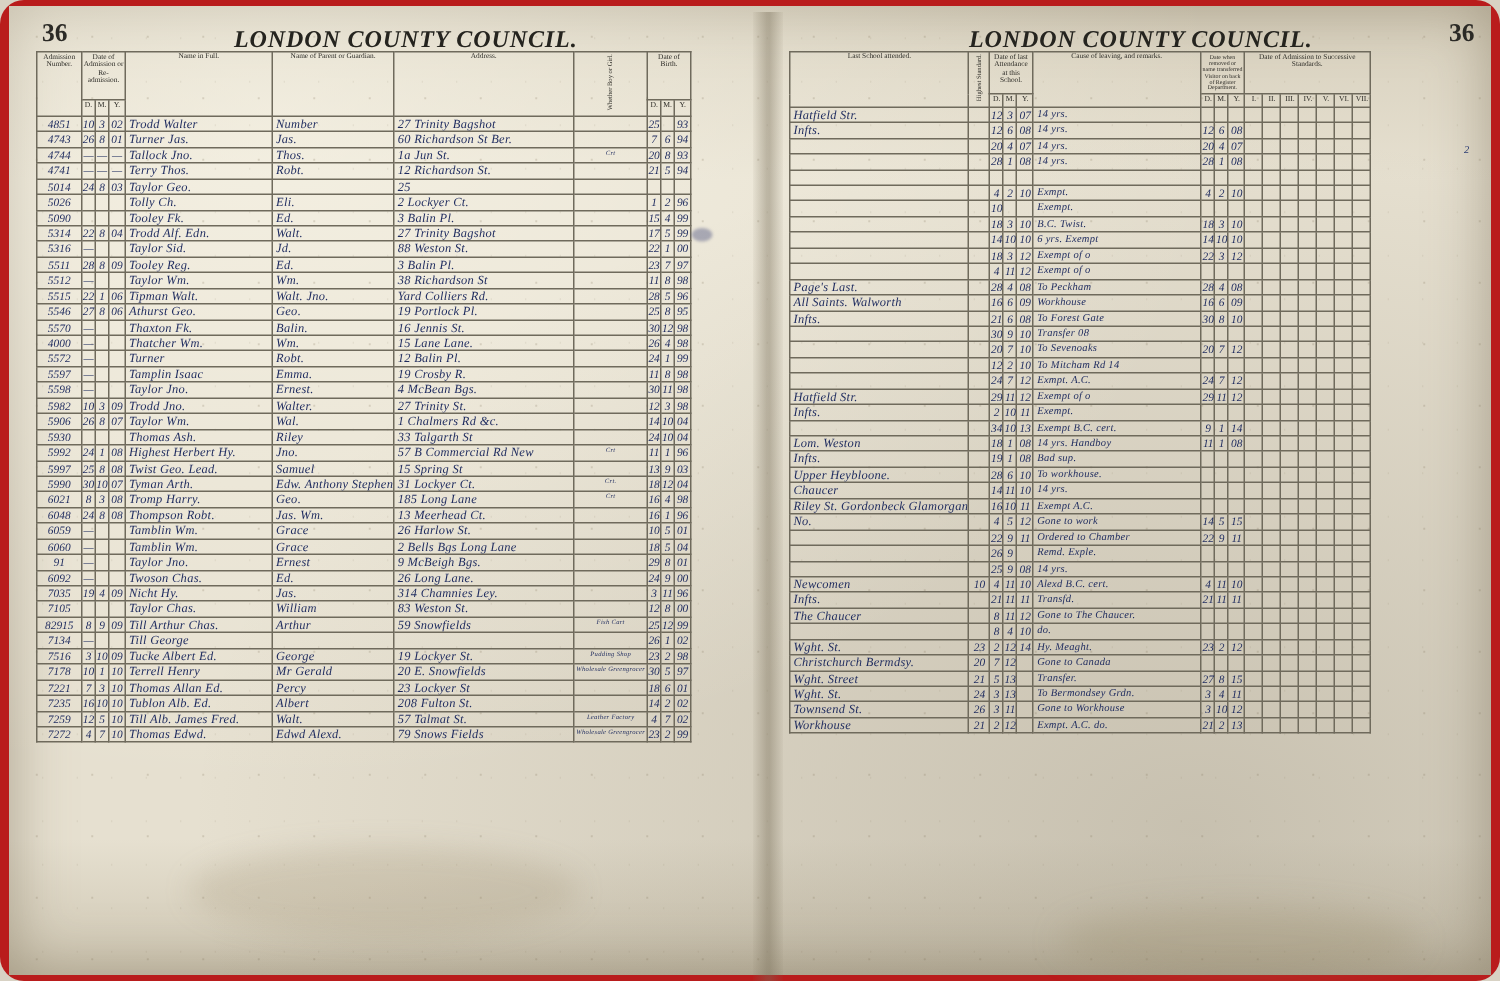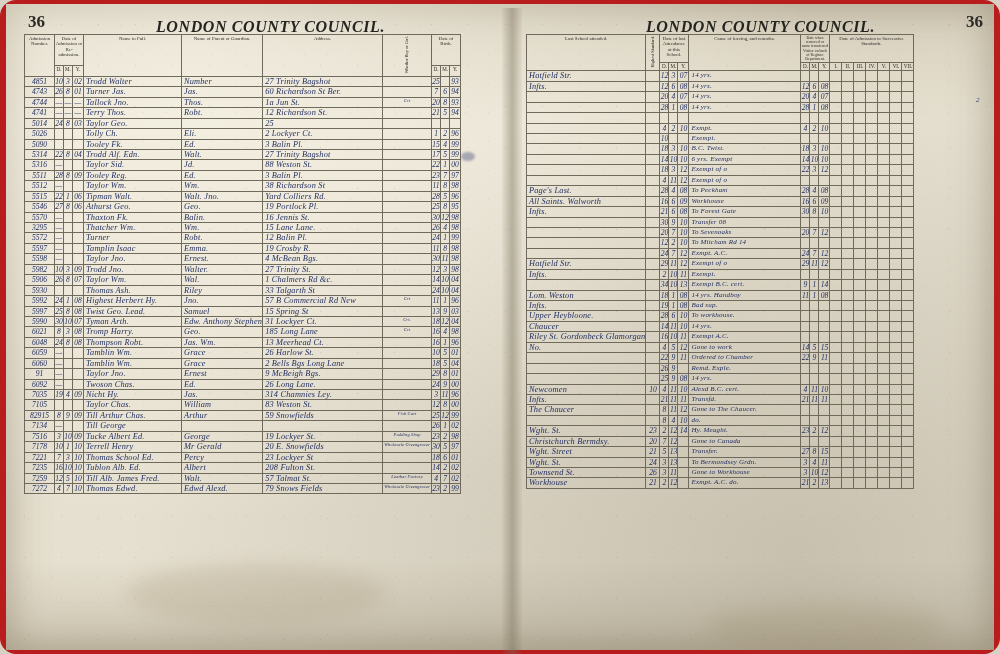--- a/index.html
+++ b/index.html
@@ -291,21 +291,21 @@
               <td class="num"></td>
               <td class="hand">Thaxton Fk.</td>
               <td class="hand">Balin.</td>
               <td class="hand">16 Jennis St.</td>
               <td class="hand sm ctr" style="font-size:4.4px;padding:0 1px;"></td>
               <td class="num">30</td>
               <td class="num">12</td>
               <td class="num">98</td>
             </tr>
             <tr>
-              <td class="num">3295</td>
+              <td class="num">4000</td>
               <td class="num">—</td>
               <td class="num"></td>
               <td class="num"></td>
               <td class="hand">Thatcher Wm.</td>
               <td class="hand">Wm.</td>
               <td class="hand">15 Lane Lane.</td>
               <td class="hand sm ctr" style="font-size:4.4px;padding:0 1px;"></td>
               <td class="num">26</td>
               <td class="num">4</td>
               <td class="num">98</td>
@@ -581,21 +581,21 @@
               <td class="hand sm ctr" style="font-size:4.4px;padding:0 1px;">Wholesale Greengrocer</td>
               <td class="num">30</td>
               <td class="num">5</td>
               <td class="num">97</td>
             </tr>
             <tr>
               <td class="num">7221</td>
               <td class="num">7</td>
               <td class="num">3</td>
               <td class="num">10</td>
-              <td class="hand">Thomas School Ed.</td>
+              <td class="hand">Thomas Allan Ed.</td>
               <td class="hand">Percy</td>
               <td class="hand">23 Lockyer St</td>
               <td class="hand sm ctr" style="font-size:4.4px;padding:0 1px;"></td>
               <td class="num">18</td>
               <td class="num">6</td>
               <td class="num">01</td>
             </tr>
             <tr>
               <td class="num">7235</td>
               <td class="num">16</td>

